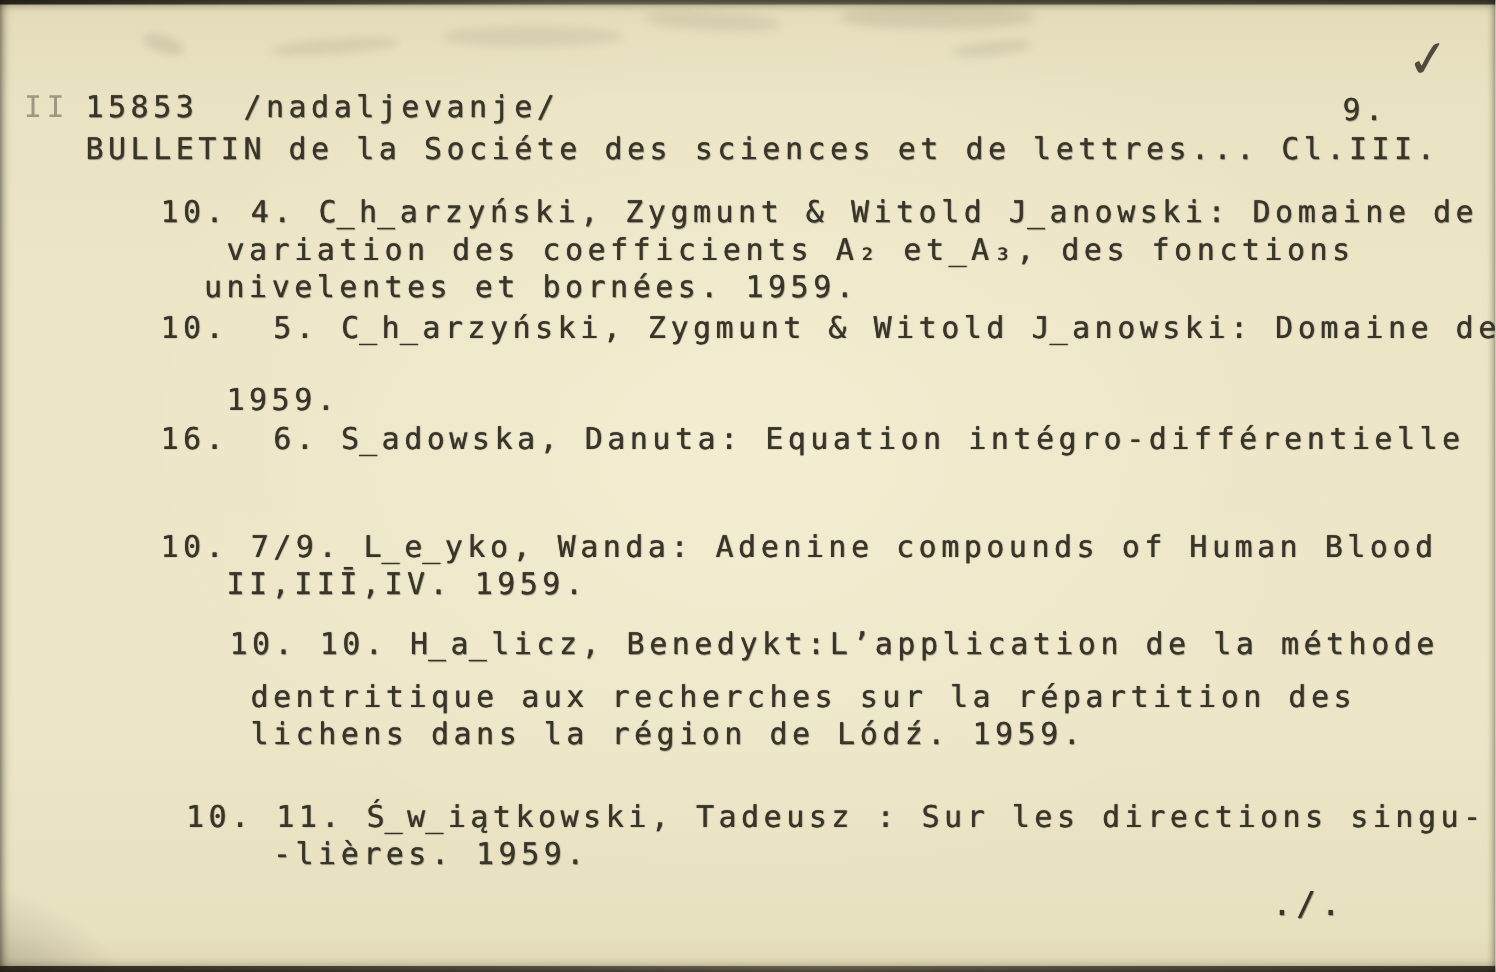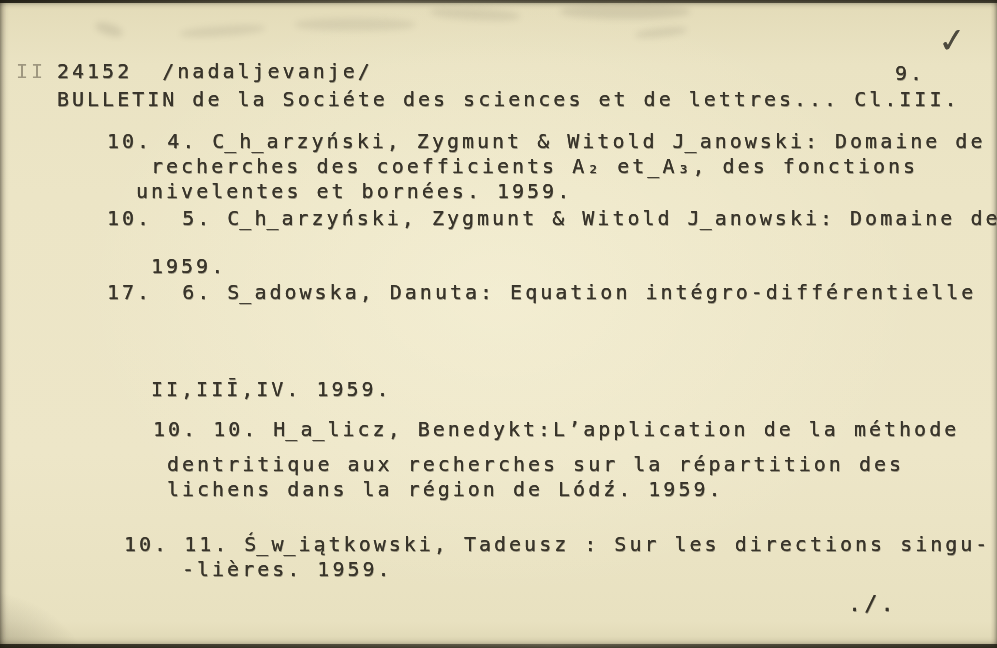--- a/index.html
+++ b/index.html
@@ -72,34 +72,35 @@
   <div class="corner-shade"></div>
 
   <div class="smudge" style="left:95px;top:24px;width:28px;height:11px;opacity:.16;transform:rotate(18deg);"></div>
   <div class="smudge" style="left:180px;top:26px;width:85px;height:10px;opacity:.13;transform:rotate(-4deg);"></div>
   <div class="smudge" style="left:295px;top:18px;width:120px;height:13px;opacity:.12;"></div>
   <div class="smudge" style="left:430px;top:8px;width:90px;height:12px;opacity:.13;transform:rotate(3deg);"></div>
   <div class="smudge" style="left:560px;top:4px;width:130px;height:15px;opacity:.15;"></div>
   <div class="smudge" style="left:635px;top:28px;width:52px;height:9px;opacity:.14;transform:rotate(-6deg);"></div>
 
   <span class="ln faded pos-hprefix">II</span>
-  <span class="ln pos-hline">24152  /nadaljevanje/</span>
+  <span class="ln pos-hline">15853  /nadaljevanje/</span>
   <span class="ln pos-pagenum">9.</span>
   <span class="check">✓</span>
   <span class="ln pos-title">BULLETIN de la Sociéte des sciences et de lettres... Cl.III.</span>
 
   <span class="ln pos-e0l0">10. 4. C̲h̲arzyński, Zygmunt &amp; Witold J̲anowski: Domaine de</span>
-  <span class="ln pos-e0l1">recherches des coefficients A₂ et_A₃, des fonctions</span>
+  <span class="ln pos-e0l1">variation des coefficients A₂ et_A₃, des fonctions</span>
   <span class="ln pos-e0l2">univelentes et bornées. 1959.</span>
 
   <span class="ln pos-e1l0">10.  5. C̲h̲arzyński, Zygmunt &amp; Witold J̲anowski: Domaine de</span>
   <span class="ln pos-e1l2">1959.</span>
 
-  <span class="ln pos-e2l0">17.  6. S̲adowska, Danuta: Equation intégro-différentielle</span>
+  <span class="ln pos-e2l0">16.  6. S̲adowska, Danuta: Equation intégro-différentielle</span>
 
+  <span class="ln pos-e3l0">10. 7/9. L̲e̲yko, Wanda: Adenine compounds of Human Blood</span>
   <span class="ln pos-e3l1">II,IIĪ,IV. 1959.</span>
 
   <span class="ln pos-e4l0">10. 10. H̲a̲licz, Benedykt:L’application de la méthode</span>
   <span class="ln pos-e4l1">dentritique aux recherches sur la répartition des</span>
   <span class="ln pos-e4l2">lichens dans la région de Lódź. 1959.</span>
 
   <span class="ln pos-e5l0">10. 11. Ś̲w̲iątkowski, Tadeusz : Sur les directions singu-</span>
   <span class="ln pos-e5l1">-lières. 1959.</span>
 
   <span class="ln pos-endmark">./.</span>

